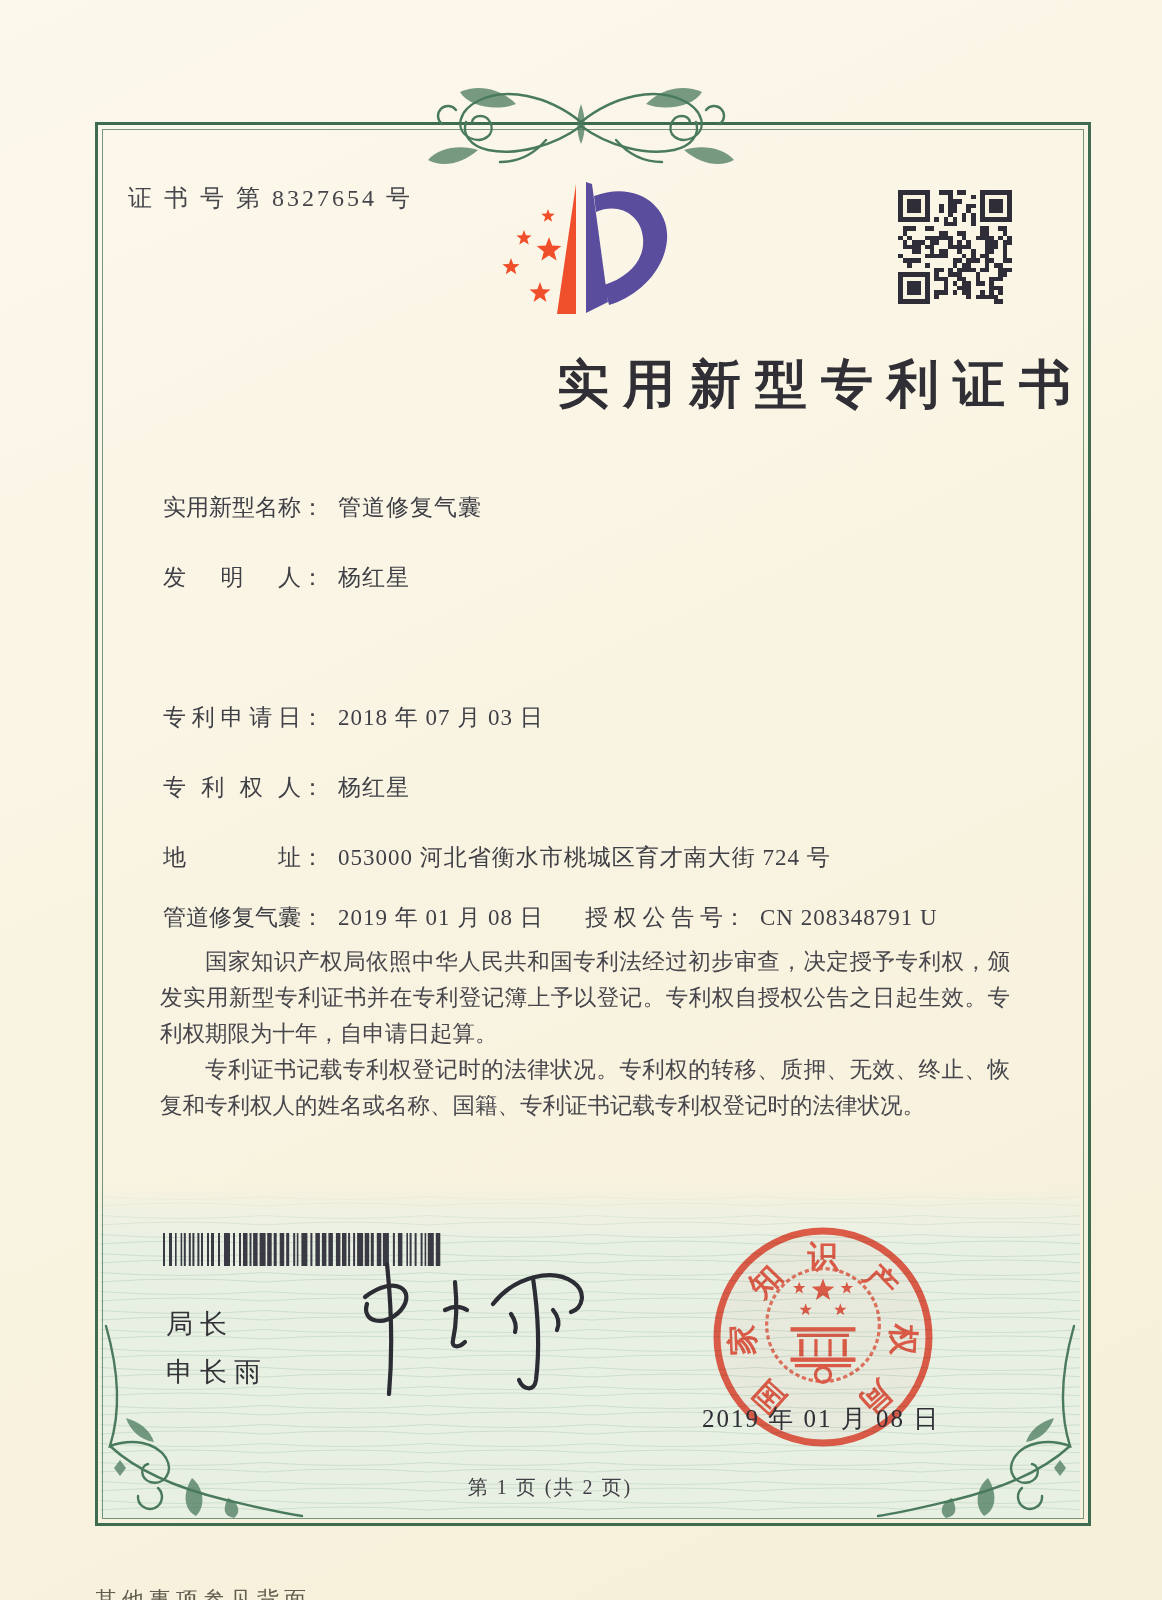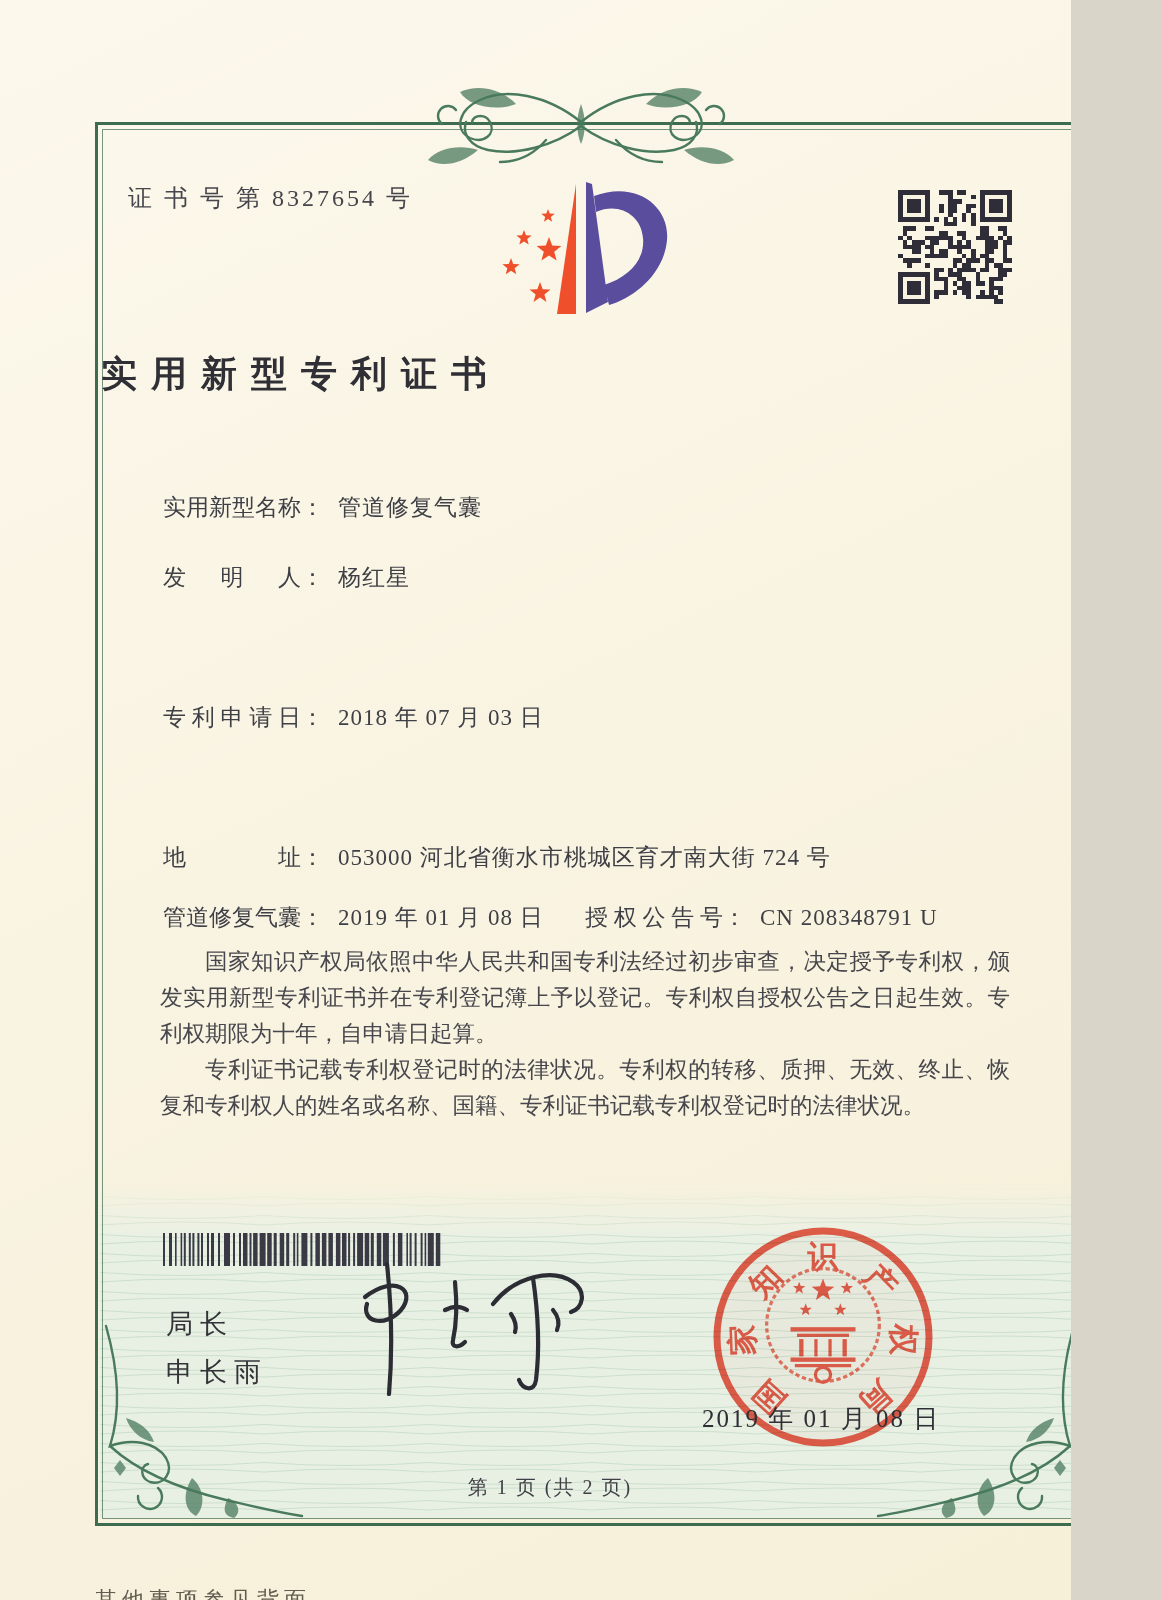--- a/index.html
+++ b/index.html
@@ -1,17 +1,17 @@
 <!DOCTYPE html>
 <html><head>
 <meta charset="utf-8">
 <style>
   html,body{margin:0;padding:0;background:#d9d6c9;}
   .page{
-    position:relative;width:1071px;height:1600px;overflow:hidden;
+    position:relative;width:1162px;height:1600px;overflow:hidden;
     background:linear-gradient(155deg,#fcf8ec 0%,#f9f4e2 45%,#f6f0d9 100%);
     font-family:"Liberation Serif","DejaVu Serif",serif;color:#3c3c42;
   }
   .abs{position:absolute;}
   
   .frame{position:absolute;left:95px;top:122px;width:990px;height:1398px;
     border:3px solid #3e6c51;z-index:2;pointer-events:none;}
   .frame::after{content:"";position:absolute;inset:4px;border:1px solid rgba(62,108,81,.7);}
   .ornament-top{position:absolute;left:396px;top:70px;width:370px;height:112px;z-index:3;}
   .corner{position:absolute;width:212px;height:204px;z-index:3;}
@@ -23,21 +23,21 @@
   .band{position:absolute;left:100px;top:1182px;width:980px;height:336px;
     background:#e8f0e4;z-index:1;
     -webkit-mask-image:linear-gradient(180deg,transparent 0,#000 60px,#000 100%);
     mask-image:linear-gradient(180deg,transparent 0,#000 60px,#000 100%);}
   .band svg{display:block;width:100%;height:100%;}
   .band path{stroke:#b9d4bd;stroke-width:1;fill:none;opacity:.6;}
   
   .cert-no{left:128px;top:182px;font-size:24px;letter-spacing:3px;color:#45454b;z-index:3;}
   .logo{left:478px;top:166px;width:205px;height:158px;z-index:3;}
   .qr{left:898px;top:190px;width:114px;height:114px;z-index:3;}
-  .title{left:101px;top:350px;width:990px;text-align:left;font-size:36px;
+  .title{left:95px;top:350px;width:990px;text-align:right;font-size:52px;
     font-weight:600;letter-spacing:14px;color:#2f2f35;z-index:3;}
   
   .field{position:absolute;left:163px;font-size:23px;color:#3f3f46;z-index:3;white-space:nowrap;}
   .flabel{display:inline-block;width:138px;text-align:justify;text-align-last:justify;}
   .fvalue{margin-left:14px;letter-spacing:1px;}
   
   .paras{position:absolute;left:160px;top:944px;width:850px;font-size:22.5px;
     line-height:36px;text-align:justify;color:#46464c;z-index:3;}
   .paras p{margin:0;text-indent:2em;}
   
@@ -370,20 +370,23 @@
 
   <div class="field" style="top:562px">
     <span class="flabel">发明人</span><span>：</span><span class="fvalue">杨红星</span>
   </div>
   <div class="field" style="top:492px">
     <span class="flabel">实用新型名称</span><span>：</span><span class="fvalue">管道修复气囊</span>
   </div>
   <div class="field" style="top:702px">
     <span class="flabel">专利申请日</span><span>：</span><span class="fvalue">2018 年 07 月 03 日</span>
   </div>
+  <div class="field" style="top:772px">
+    <span class="flabel">专利权人</span><span>：</span><span class="fvalue">杨红星</span>
+  </div>
   <div class="field" style="top:842px">
     <span class="flabel">地址</span><span>：</span><span class="fvalue">053000 河北省衡水市桃城区育才南大街 724 号</span>
   </div>
   <div class="field" style="top:902px">
     <span class="flabel">管道修复气囊</span><span>：</span><span class="fvalue">2019 年 01 月 08 日</span>
   </div>
   <div class="field" style="top:902px;left:585px">
     <span class="flabel">授权公告号</span><span>：</span><span class="fvalue">CN 208348791 U</span>
   </div>
 

